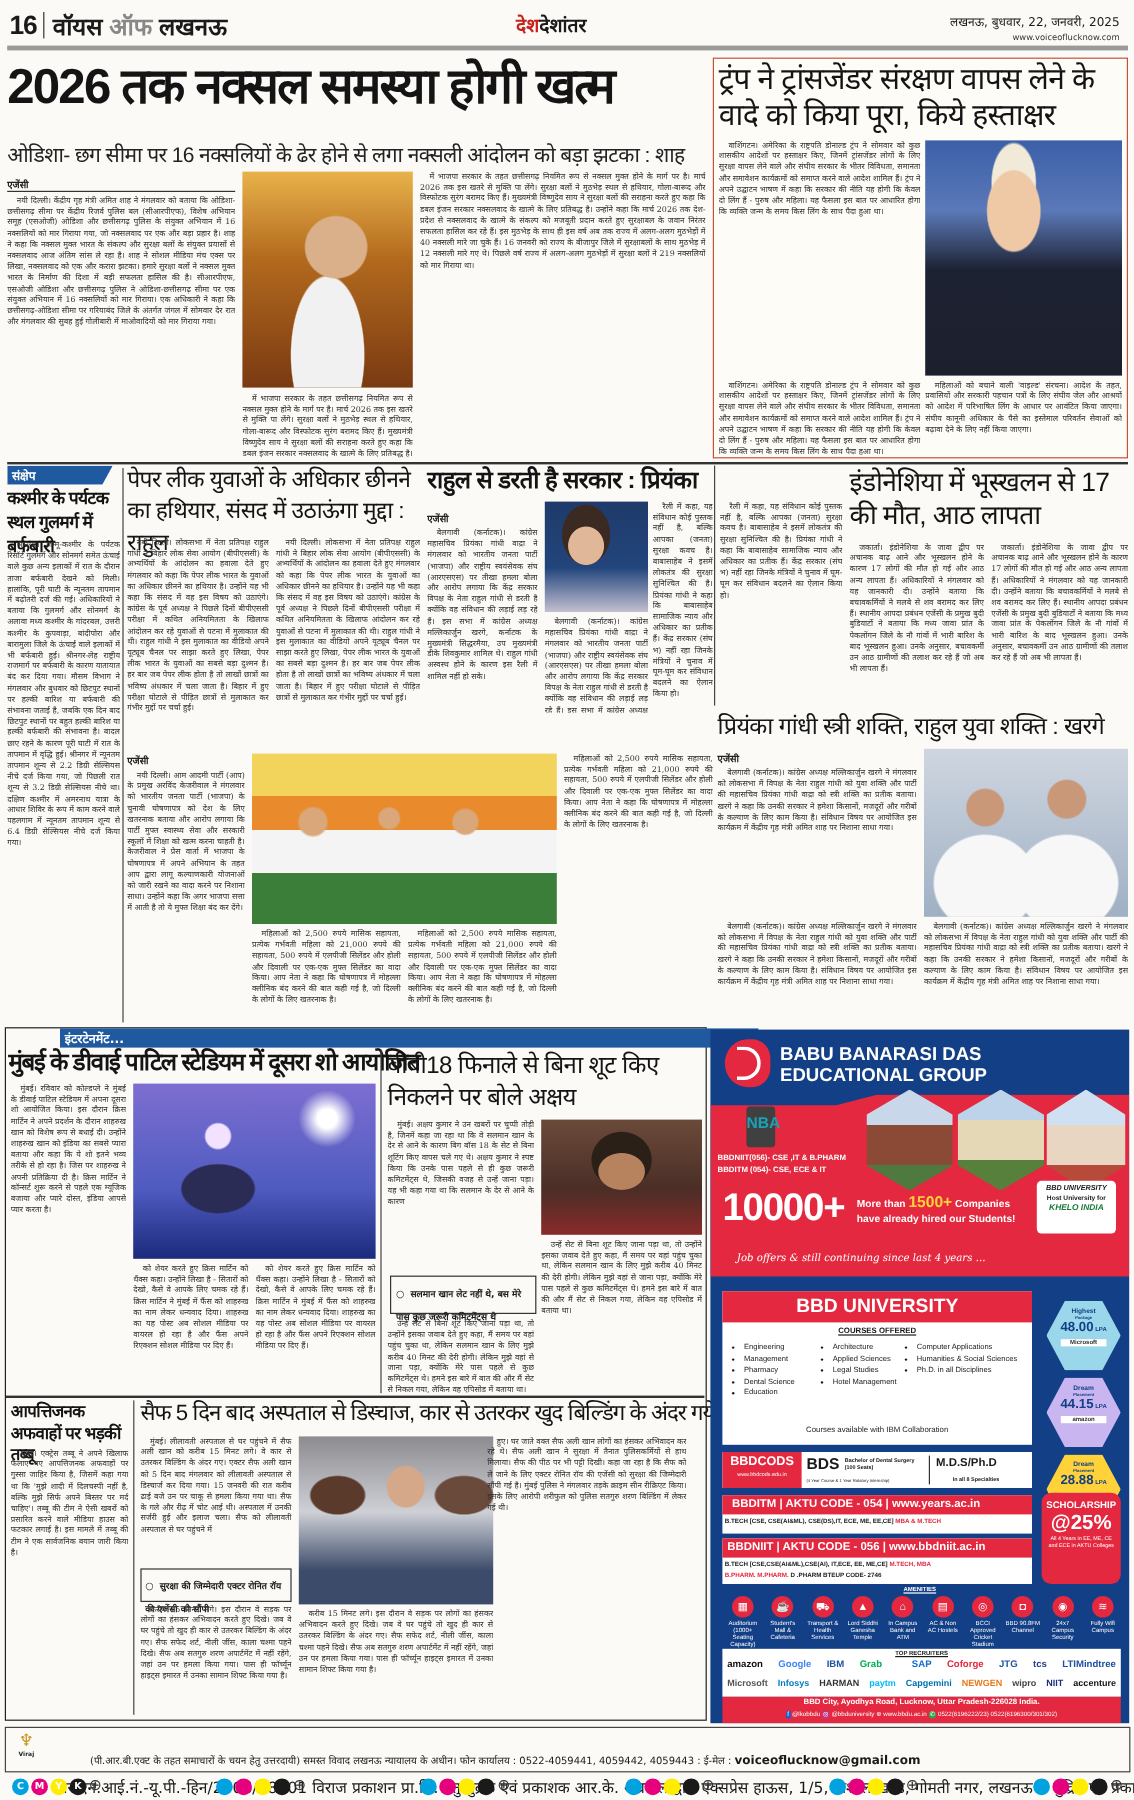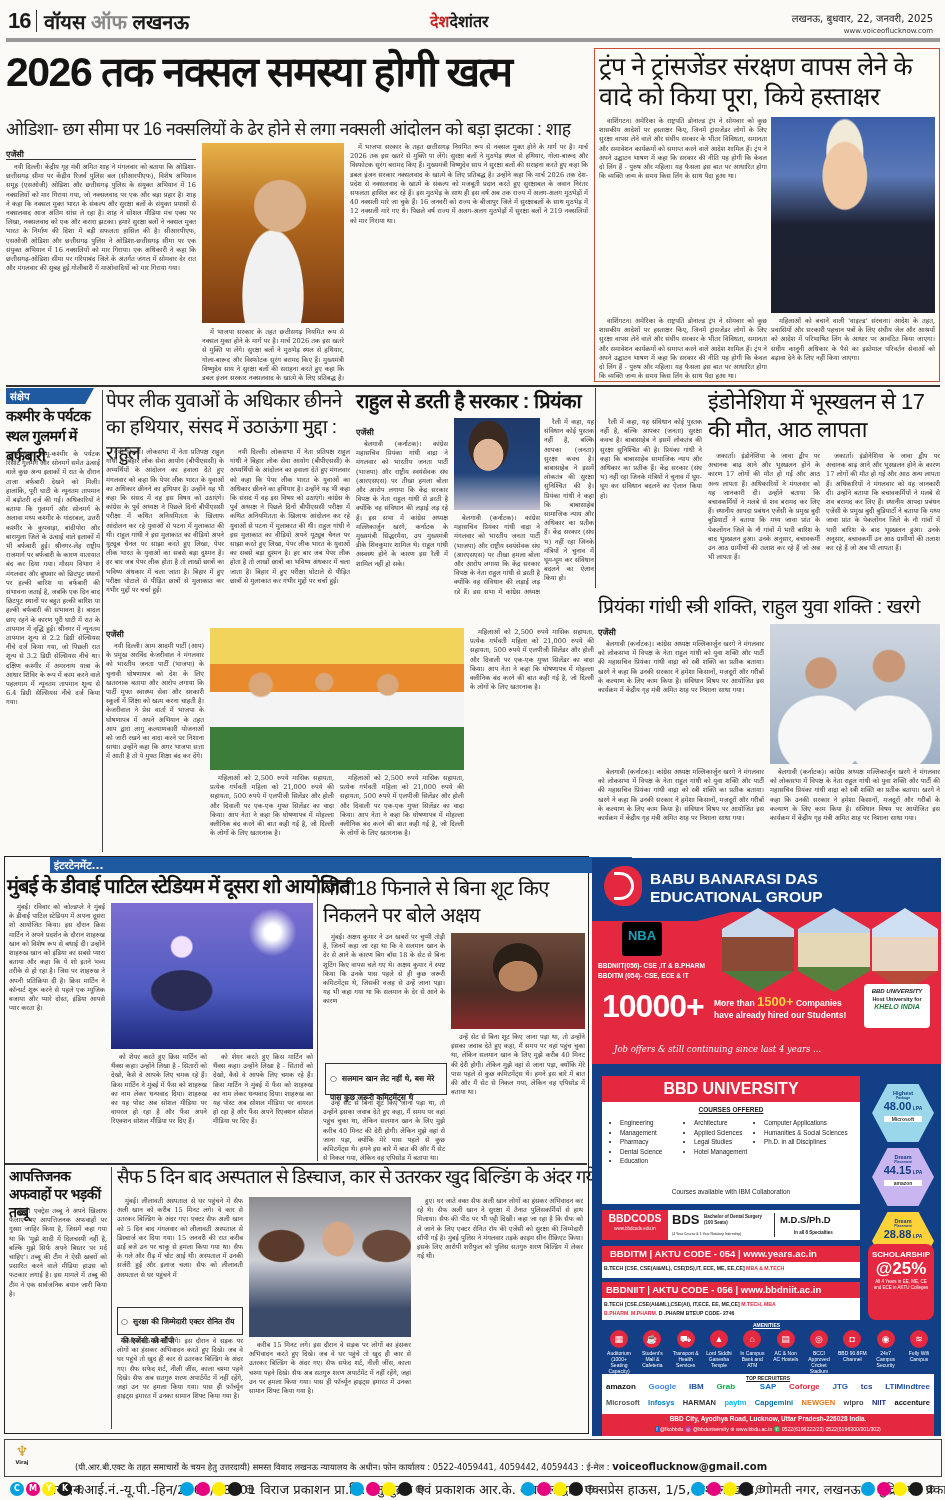--- a/index.html
+++ b/index.html
@@ -219,35 +219,35 @@
     <span style="font-size:8px;">○</span>
     <span style="font-size:7.5px;font-weight:bold;line-height:11px;">सुरक्षा की जिम्मेदारी एक्टर रोनित रॉय की एजेंसी को सौंपी</span>
   </div>
   <div class="abs txt" style="left:112px;top:480px;width:126px;height:92px;">
       <p>करीब 15 मिनट लगे। इस दौरान वे सड़क पर लोगों का हंसकर अभिवादन करते हुए दिखे। जब वे घर पहुंचे तो खुद ही कार से उतरकर बिल्डिंग के अंदर गए। सैफ सफेद शर्ट, नीली जींस, काला चश्मा पहने दिखे। सैफ अब सतगुरु शरण अपार्टमेंट में नहीं रहेंगे, जहां उन पर हमला किया गया। पास ही फॉर्च्यून हाइट्स इमारत में उनका सामान शिफ्ट किया गया है।</p>
     </div>
   <div class="abs photo" style="left:244px;top:340px;width:162px;height:140px;background:radial-gradient(ellipse at 55% 30%,#d6a88a 0 12%,transparent 13%),radial-gradient(ellipse at 20% 35%,#5a3a2a 0 12%,transparent 13%),radial-gradient(ellipse at 85% 35%,#6a4a3a 0 12%,transparent 13%),linear-gradient(180deg,#8c8c90,#cfd0d6 45%,#3c4b6a 80%);"></div>
   <div class="abs txt" style="left:244px;top:484px;width:162px;height:88px;">
       <p>करीब 15 मिनट लगे। इस दौरान वे सड़क पर लोगों का हंसकर अभिवादन करते हुए दिखे। जब वे घर पहुंचे तो खुद ही कार से उतरकर बिल्डिंग के अंदर गए। सैफ सफेद शर्ट, नीली जींस, काला चश्मा पहने दिखे। सैफ अब सतगुरु शरण अपार्टमेंट में नहीं रहेंगे, जहां उन पर हमला किया गया। पास ही फॉर्च्यून हाइट्स इमारत में उनका सामान शिफ्ट किया गया है।</p>
     </div>
-  <div class="abs txt" style="left:412px;top:340px;width:166px;height:232px;">
+  <div class="abs txt" style="left:401px;top:340px;width:166px;height:232px;">
       <p>हुए। घर जाते वक्त सैफ अली खान लोगों का हंसकर अभिवादन कर रहे थे। सैफ अली खान ने सुरक्षा में तैनात पुलिसकर्मियों से हाथ मिलाया। सैफ की पीठ पर भी पट्टी दिखी। कहा जा रहा है कि सैफ को ले जाने के लिए एक्टर रोनित रॉय की एजेंसी को सुरक्षा की जिम्मेदारी सौंपी गई है। मुंबई पुलिस ने मंगलवार तड़के क्राइम सीन रीक्रिएट किया। इसके लिए आरोपी शरीफुल को पुलिस सतगुरु शरण बिल्डिंग में लेकर गई थी।</p>
     </div>
 </div>
 
 <div id="ad" class="abs adtxt">
 
   <div class="abs" style="left:12px;top:8px;width:38px;height:40px;border-radius:50% 40% 40% 50%;background:#e3283f;">
     <div class="abs" style="left:10px;top:6px;width:20px;height:28px;border:3px solid #fff;border-left:none;border-radius:0 14px 14px 0;"></div>
   </div>
   <div class="abs wt" style="left:58px;top:12px;font-size:15.5px;font-weight:bold;">BABU BANARASI DAS</div>
   <div class="abs wt" style="left:58px;top:30px;font-size:15.5px;font-weight:bold;">EDUCATIONAL GROUP</div>
 
   <div class="abs red" style="left:0;top:54px;width:349px;height:152px;clip-path:polygon(0 6%,30% 6%,40% 0,100% 0,100% 100%,0 100%);"></div>
-  <div class="abs" style="left:30px;top:64px;width:40px;height:34px;background:#000000;border-radius:3px;text-align:center;">
+  <div class="abs" style="left:30px;top:64px;width:24px;height:34px;background:#404040;border-radius:3px;text-align:center;">
     <span style="font-size:13px;font-weight:bold;color:#17a3b5;line-height:28px;">NBA</span>
   </div>
   <div class="abs wt" style="left:6px;top:104px;font-size:6.5px;font-weight:bold;">BBDNIIT(056)- CSE ,IT &amp; B.PHARM</div>
   <div class="abs wt" style="left:6px;top:114px;font-size:6.5px;font-weight:bold;">BBDITM (054)- CSE, ECE &amp; IT</div>
   <div class="abs photo" style="left:130px;top:50px;width:72px;height:84px;clip-path:polygon(50% 0,100% 25%,100% 75%,50% 100%,0 75%,0 25%);background:linear-gradient(180deg,#c8d8ea 0 35%,#8a4a36 35% 75%,#4f7a3f 75%);"></div>
   <div class="abs photo" style="left:206px;top:50px;width:72px;height:84px;clip-path:polygon(50% 0,100% 25%,100% 75%,50% 100%,0 75%,0 25%);background:linear-gradient(180deg,#bcd3ea 0 30%,#e5d8b6 30% 70%,#56803c 70%);"></div>
   <div class="abs photo" style="left:280px;top:50px;width:66px;height:84px;clip-path:polygon(50% 0,100% 25%,100% 75%,50% 100%,0 75%,0 25%);background:linear-gradient(180deg,#cfe0f2 0 35%,#e9d6c2 35% 75%,#b84a3a 75%);"></div>
   <div class="abs wt" style="left:10px;top:130px;font-size:32px;font-weight:bold;letter-spacing:-1px;">10000+</div>
   <div class="abs wt" style="left:122px;top:136px;font-size:8.5px;font-weight:bold;">
     <span>More than</span>

